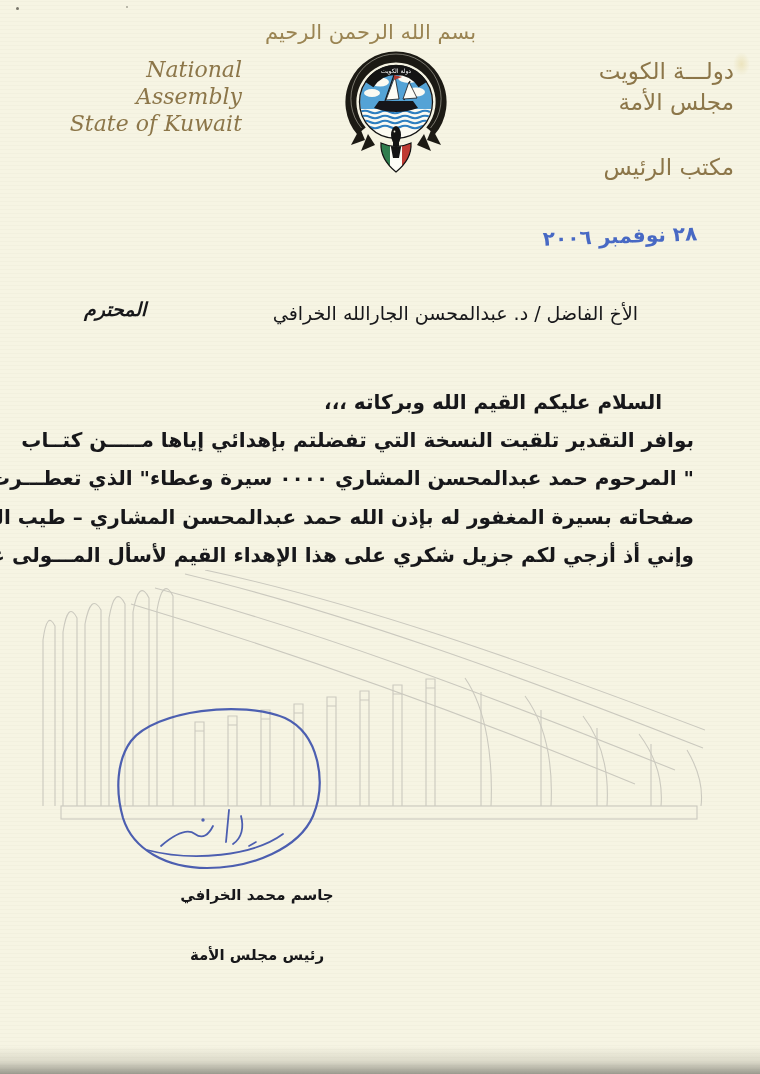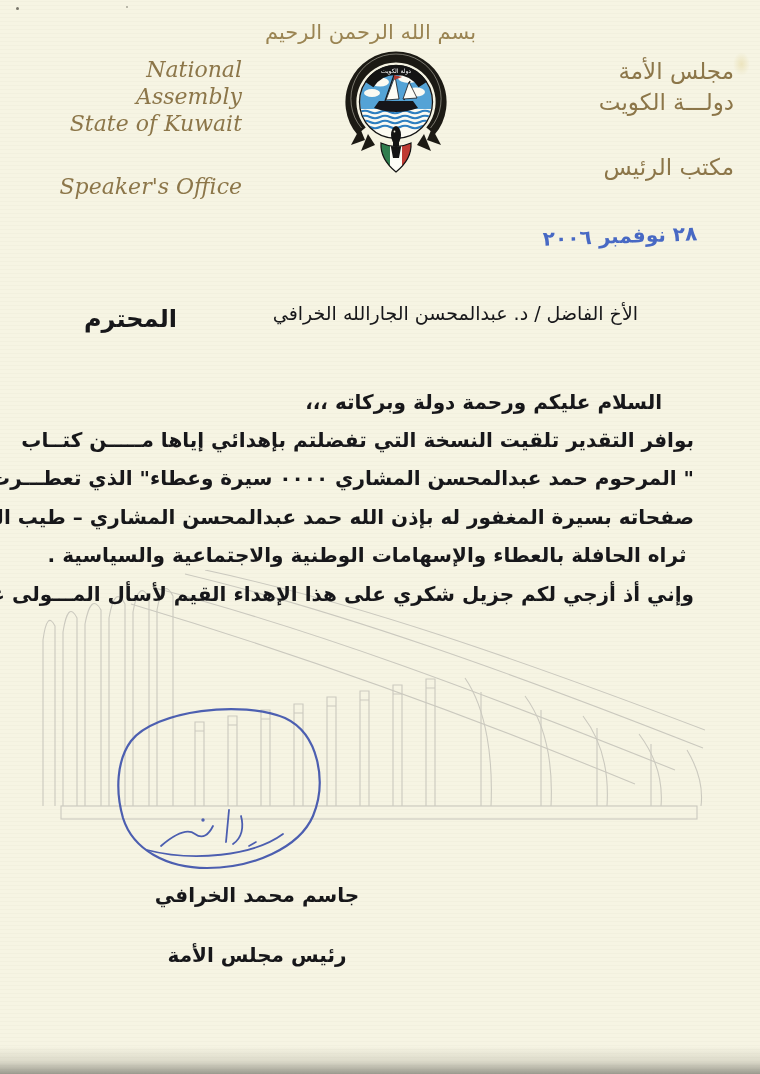--- a/index.html
+++ b/index.html
@@ -37,39 +37,39 @@
     position:absolute;left:540px;top:224px;width:160px;text-align:center;
     direction:rtl;color:#3a5ec2;font-size:20px;font-weight:bold;
     transform:rotate(-2deg);opacity:.92;
   }
   
   .recipient{
     position:absolute;right:122px;top:302px;direction:rtl;
     font-size:19px;font-weight:normal;white-space:nowrap;z-index:3;
   }
   .honorific{
-    position:absolute;left:84px;top:305px;direction:rtl;
-    font-size:24px;font-weight:bold;z-index:3;
+    position:absolute;left:84px;top:298px;direction:rtl;
+    font-size:19px;font-weight:bold;z-index:3;font-style:italic;
   }
   .greeting{
     position:absolute;right:98px;top:390px;direction:rtl;
     font-size:20px;font-weight:bold;white-space:nowrap;z-index:3;
   }
   .body-lines{
     position:absolute;right:66px;left:40px;top:428px;direction:rtl;
     text-align:center;font-size:20px;font-weight:bold;z-index:3;
   }
   .body-lines div{height:38.4px;white-space:nowrap;}
   .closing{
     position:absolute;right:227px;top:697px;direction:rtl;
     font-size:20px;font-weight:bold;white-space:nowrap;z-index:3;
   }
   .signer{
     position:absolute;left:128px;top:882px;width:258px;text-align:center;
-    direction:rtl;font-size:20px;font-weight:bold;line-height:27px;z-index:3;
+    direction:rtl;font-size:15px;font-weight:bold;line-height:27px;z-index:3;
   }
   .signer .title{margin-top:33px;}
   
   .watermark{position:absolute;left:35px;top:570px;z-index:1;}
   .signature{position:absolute;left:103px;top:696px;z-index:4;}
   .bottom-shadow{
     position:absolute;left:0;right:0;bottom:0;height:28px;z-index:6;
     background:linear-gradient(to bottom, rgba(120,118,105,0) 0%, rgba(125,123,110,0.22) 55%, rgba(100,100,92,0.62) 100%);
   }
   .speck{position:absolute;border-radius:50%;background:#59564c;z-index:5;}
@@ -122,21 +122,20 @@
 
       <rect x="26" y="236" width="636" height="13"></rect>
     </g>
   </svg>
 
   <div class="bismillah" dir="rtl">بسم الله الرحمن الرحيم</div>
 
   <div class="hdr-left">
     <div>National Assembly</div>
     <div>State of Kuwait</div>
-    <div class="office">Speaker's Office</div>
   </div>
 
   <svg class="emblem" width="104" height="132" viewBox="0 0 104 132">
     <defs>
       <clipPath id="discClip">
           <circle cx="52" cy="56" r="36"></circle>
         </clipPath>
       <clipPath id="shieldClip">
         <path d="M37,97 Q52,104 67,97 Q68,113 52,126 Q36,113 37,97 Z"></path>
       </clipPath>
@@ -184,37 +183,36 @@
     <g clip-path="url(#shieldClip)">
       <rect x="35" y="94" width="11" height="36" fill="#2f7d4e"></rect>
       <rect x="46" y="94" width="12" height="36" fill="#fdfdf6"></rect>
       <rect x="58" y="94" width="12" height="36" fill="#bf3b33"></rect>
       <path d="M46,96 L58,96 L55,112 L49,112 Z" fill="#141414"></path>
     </g>
     <path d="M37,97 Q52,104 67,97 Q68,113 52,126 Q36,113 37,97 Z" fill="none" stroke="#141414" stroke-width="1.2"></path>
   </svg>
 
   <div class="hdr-right">
+    <div>دولـــة الكويت</div>
     <div>مجلس الأمة</div>
-    <div>دولـــة الكويت</div>
     <div class="office">مكتب الرئيس</div>
   </div>
 
   <div class="date-stamp">٢٨ نوفمبر ٢٠٠٦</div>
 
   <div class="recipient">الأخ الفاضل / د. عبدالمحسن الجارالله الخرافي</div>
   <div class="honorific">المحترم</div>
 
-  <div class="greeting">السلام عليكم ورحمة دولة وبركاته ،،،</div>
+  <div class="greeting">السلام عليكم القيم الله وبركاته ،،،</div>
 
   <div class="body-lines">
     <div>بوافر التقدير تلقيت النسخة التي تفضلتم بإهدائي إياها مـــــن كتــاب</div>
     <div>" المرحوم حمد عبدالمحسن المشاري ٠٠٠٠ سيرة وعطاء" الذي تعطـــرت</div>
     <div>صفحاته بسيرة المغفور له بإذن الله حمد عبدالمحسن المشاري – طيب الله</div>
-    <div>ثراه الحافلة بالعطاء والإسهامات الوطنية والاجتماعية والسياسية .</div>
     <div>وإني أذ أزجي لكم جزيل شكري على هذا الإهداء القيم لأسأل المـــولى عـــز</div>
   </div>
 
 
   <svg class="signature" width="228" height="180" viewBox="0 0 228 180">
     <g fill="none" stroke="#3e52ac" stroke-width="2.2" stroke-linecap="round" opacity="0.92">
       <path d="M28,45 C52,14 140,4 182,22 C216,38 224,86 210,120 C196,152 150,172 104,172 C64,172 30,154 20,122 C12,94 14,64 28,45 Z"></path>
       <path d="M44,154 C90,166 150,160 180,138" stroke-width="1.8"></path>
       <path d="M58,150 C72,138 84,132 92,138 C100,144 106,138 110,130" stroke-width="1.8"></path>
       <path d="M126,114 L123,146" stroke-width="1.8"></path>

